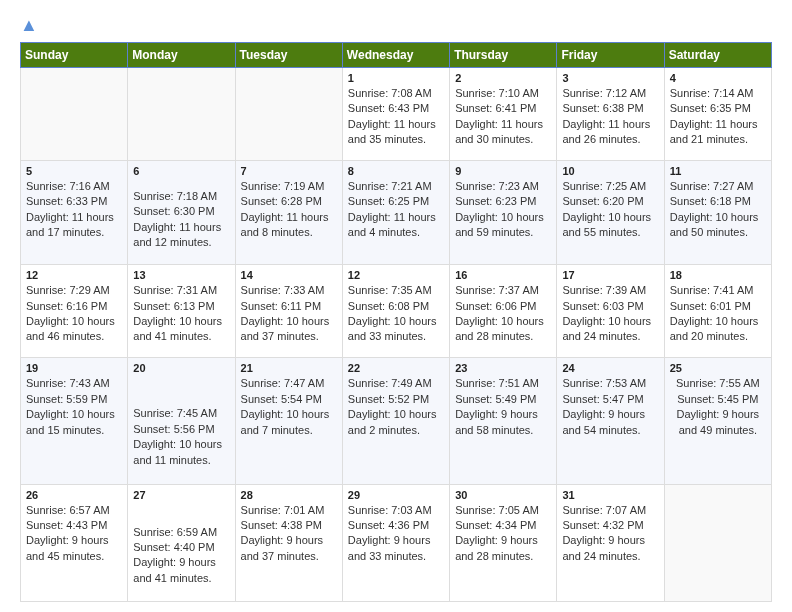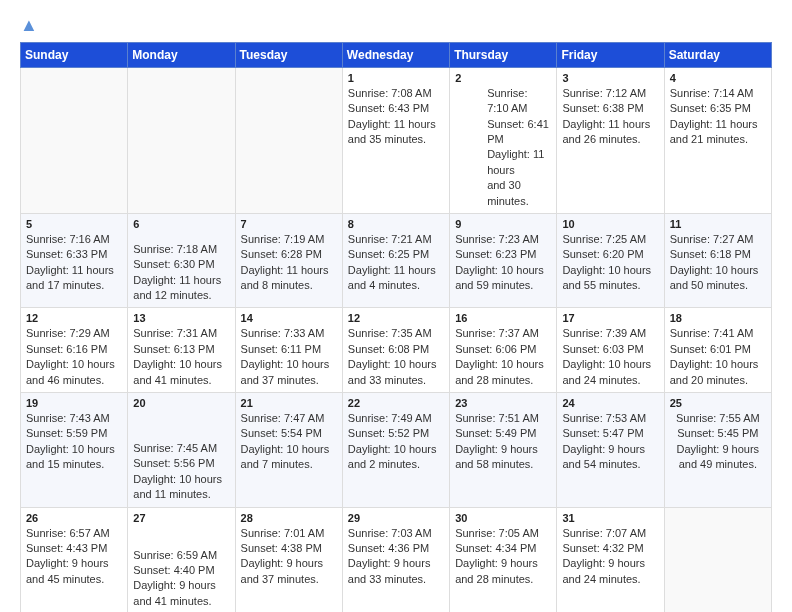--- a/index.html
+++ b/index.html
@@ -41,21 +41,21 @@
       font-size: 14px;
       color: #333;
     }
     .calendar {
       flex: 1;
       border-collapse: collapse;
       width: 100%;
       border: 1px solid #ccc;
     }
     .calendar th {
-      background-color: #1d4ed8;
+      background-color: #4d7c0f;
       color: #fff;
       font-size: 12px;
       font-weight: bold;
       padding: 5px 4px;
       text-align: left;
       border: 1px solid #5a80cf;
     }
     .calendar td {
       vertical-align: top;
       padding: 4px 5px;
@@ -124,21 +124,21 @@
           <td class="empty"></td>
           <td>
             <span class="day-num">1</span>
             <div class="day-info" style="white-space: pre-line;">Sunrise: 7:08 AM
 Sunset: 6:43 PM
 Daylight: 11 hours
 and 35 minutes.</div>
           </td>
           <td>
             <span class="day-num">2</span>
-            <div class="day-info" style="white-space: pre-line; margin-left: 32px;">Sunrise: 7:10 AM
+            <div class="day-info" style="white-space: pre-line;">Sunrise: 7:10 AM
 Sunset: 6:41 PM
 Daylight: 11 hours
 and 30 minutes.</div>
           </td>
           <td>
             <span class="day-num">3</span>
             <div class="day-info" style="white-space: pre-line;">Sunrise: 7:12 AM
 Sunset: 6:38 PM
 Daylight: 11 hours
 and 26 minutes.</div>

